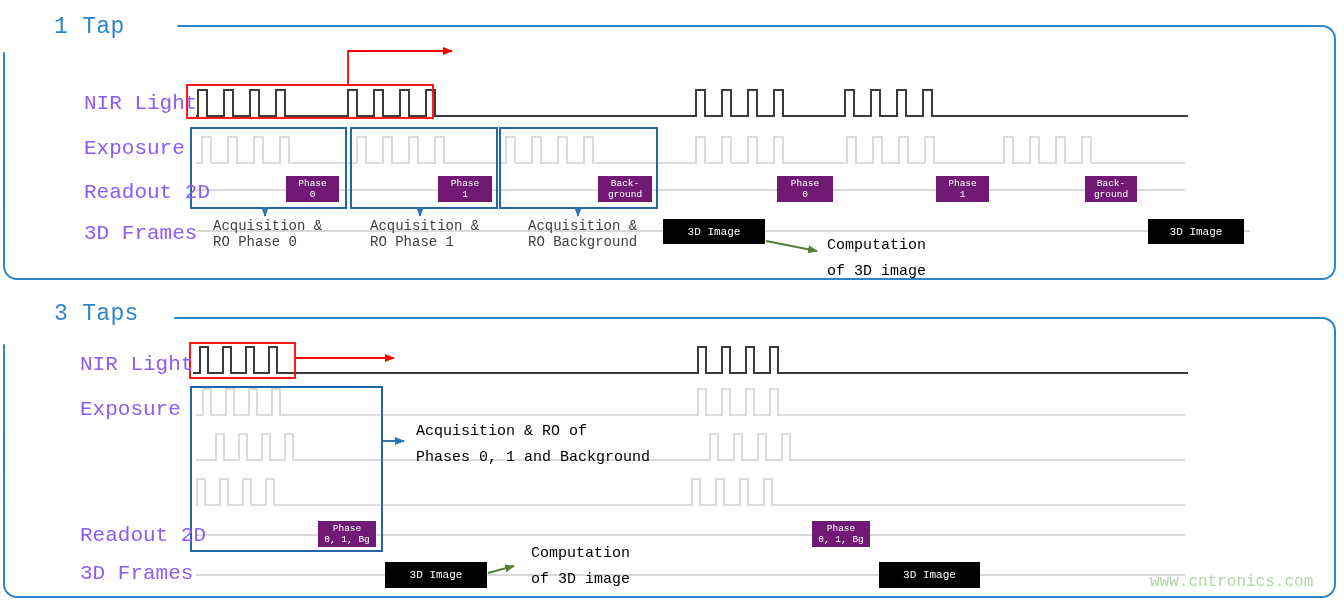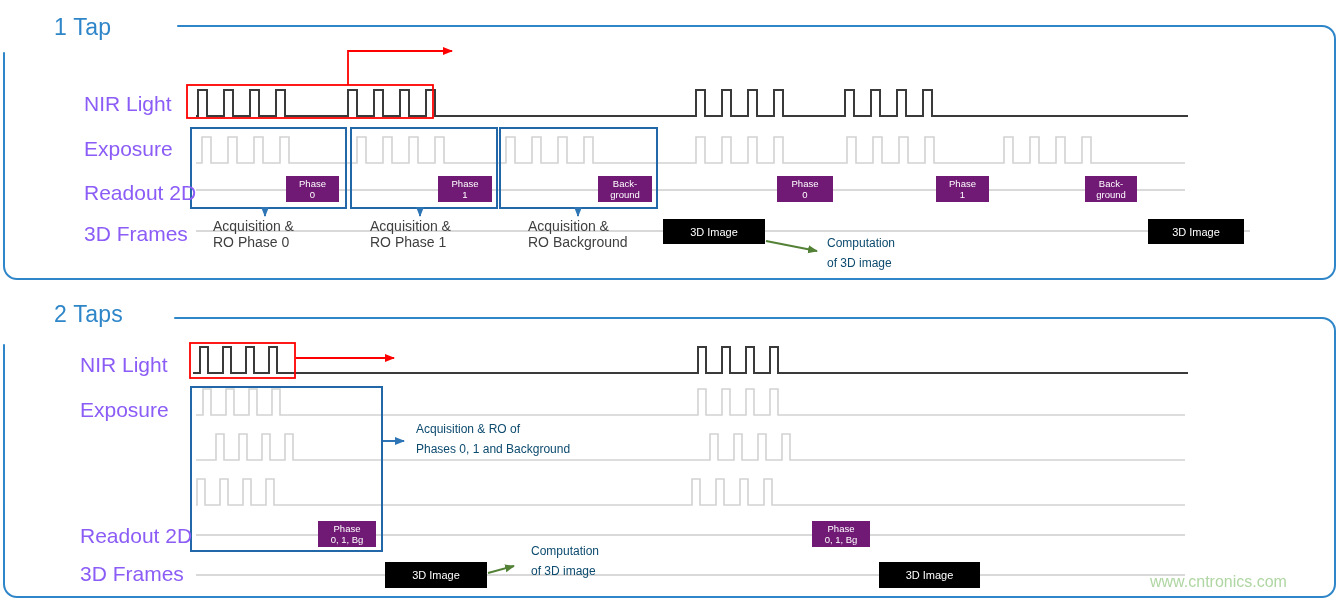--- a/index.html
+++ b/index.html
@@ -1,23 +1,23 @@
 <!DOCTYPE html>
 <html><head>
 <meta charset="utf-8">
 <style>
   html,body{margin:0;padding:0;background:#fff;}
   .stage{position:relative;width:1344px;height:606px;background:#ffffff;
-         font-family:Liberation Sans, sans-serif;overflow:hidden;}
+         font-family:Liberation Mono, monospace;overflow:hidden;}
   .abs{position:absolute;}
   .overlay{position:absolute;left:0;top:0;width:1344px;height:606px;pointer-events:none;}
   .title{font-size:23px;color:#2e86c9;letter-spacing:.3px;}
   .lbl{font-size:21px;color:#8b5cf6;}
   .ann{font-size:14px;color:#3f3f3f;line-height:16px;white-space:pre-line;}
-  .ann15{font-size:12px;color:#0c4a6e;line-height:20px;white-space:pre-line;}
+  .ann15{font-size:15px;color:#000000;line-height:26px;white-space:pre-line;}
   .badge{background:#701a75;color:#ffffff;font-size:9.5px;line-height:1.2;
          display:flex;align-items:center;justify-content:center;text-align:center;
          white-space:pre-line;height:26px;}
   .gbox{background:#000000;color:#ffffff;font-size:11px;
         display:flex;align-items:center;justify-content:center;}
   .wm{font-size:16px;color:#abd49e;opacity:.95;text-align:left;}
   svg{position:absolute;left:0;top:0;}
 </style>
 </head>
 <body>
@@ -109,21 +109,21 @@
 RO Background</div>
 
     <div class="abs gbox" style="left:663px;top:219px;width:102px;height:25px;">3D Image</div>
     <div class="abs gbox" style="left:1148px;top:219px;width:96px;height:25px;">3D Image</div>
 
     <div class="abs ann15" style="left:827px;top:233px;">Computation
 of 3D image</div>
   </div>
 
   <div class="overlay">
-    <div class="abs title" style="left:54px;top:301px;">2 Taps</div>
+    <div class="abs title" style="left:54px;top:301px;">3 Taps</div>
 
     <div class="abs lbl" style="left:80px;top:353px;">NIR Light</div>
     <div class="abs lbl" style="left:80px;top:398px;">Exposure</div>
     <div class="abs lbl" style="left:80px;top:524px;">Readout 2D</div>
     <div class="abs lbl" style="left:80px;top:562px;">3D Frames</div>
 
     <div class="abs ann15" style="left:416px;top:419px;">Acquisition &amp; RO of
 Phases 0, 1 and Background</div>
 
     <div class="abs badge" style="left:318px;top:521px;width:58px;">Phase

